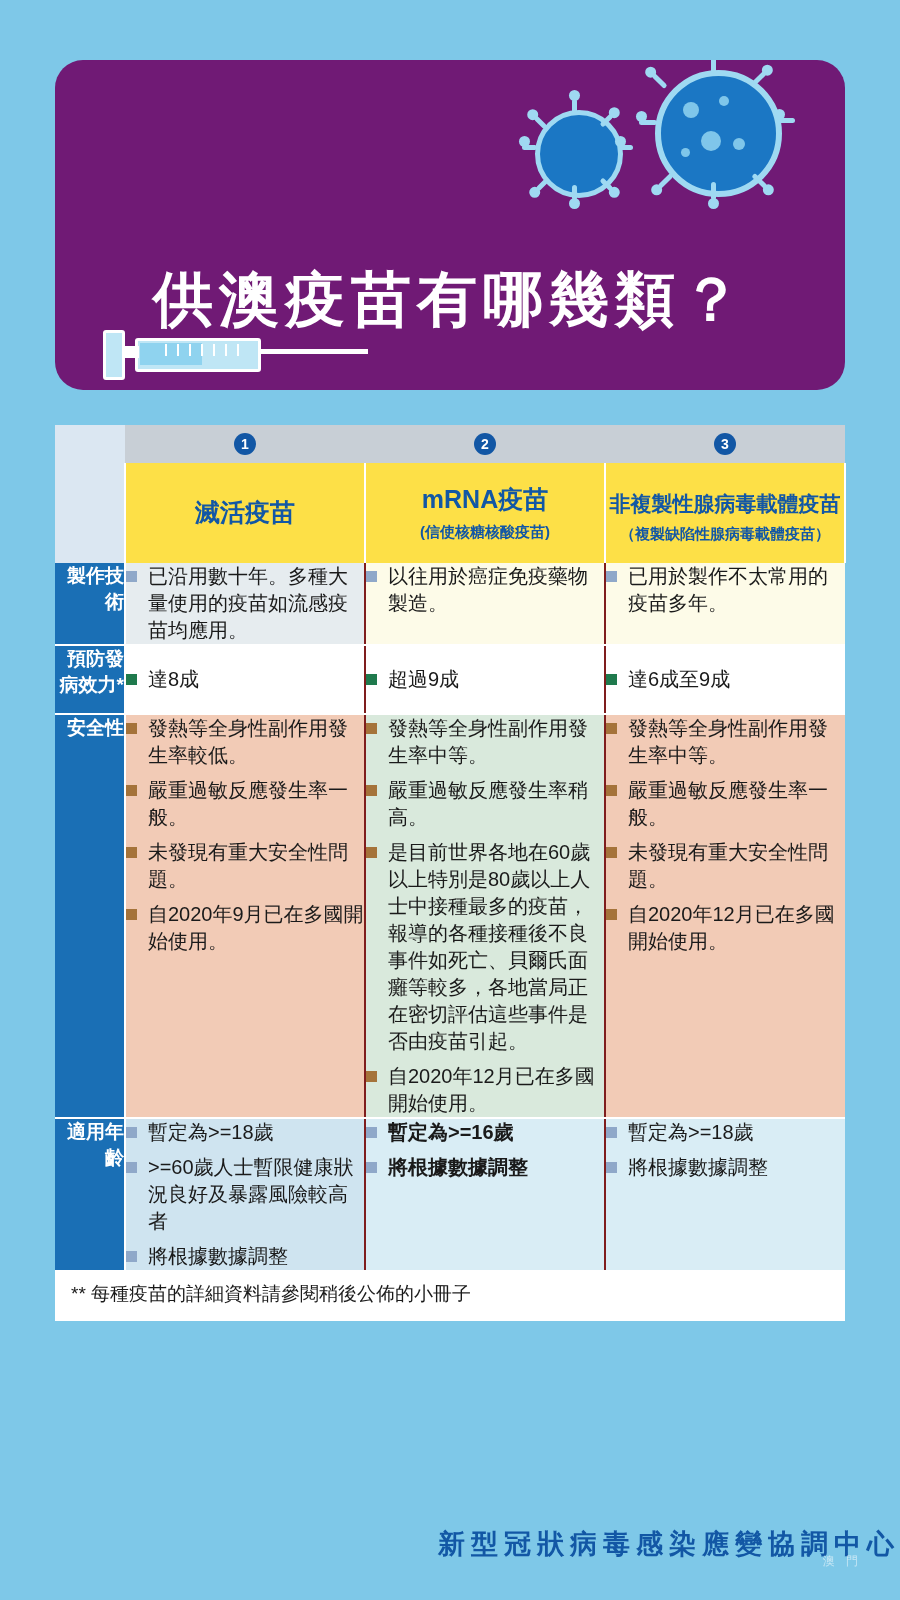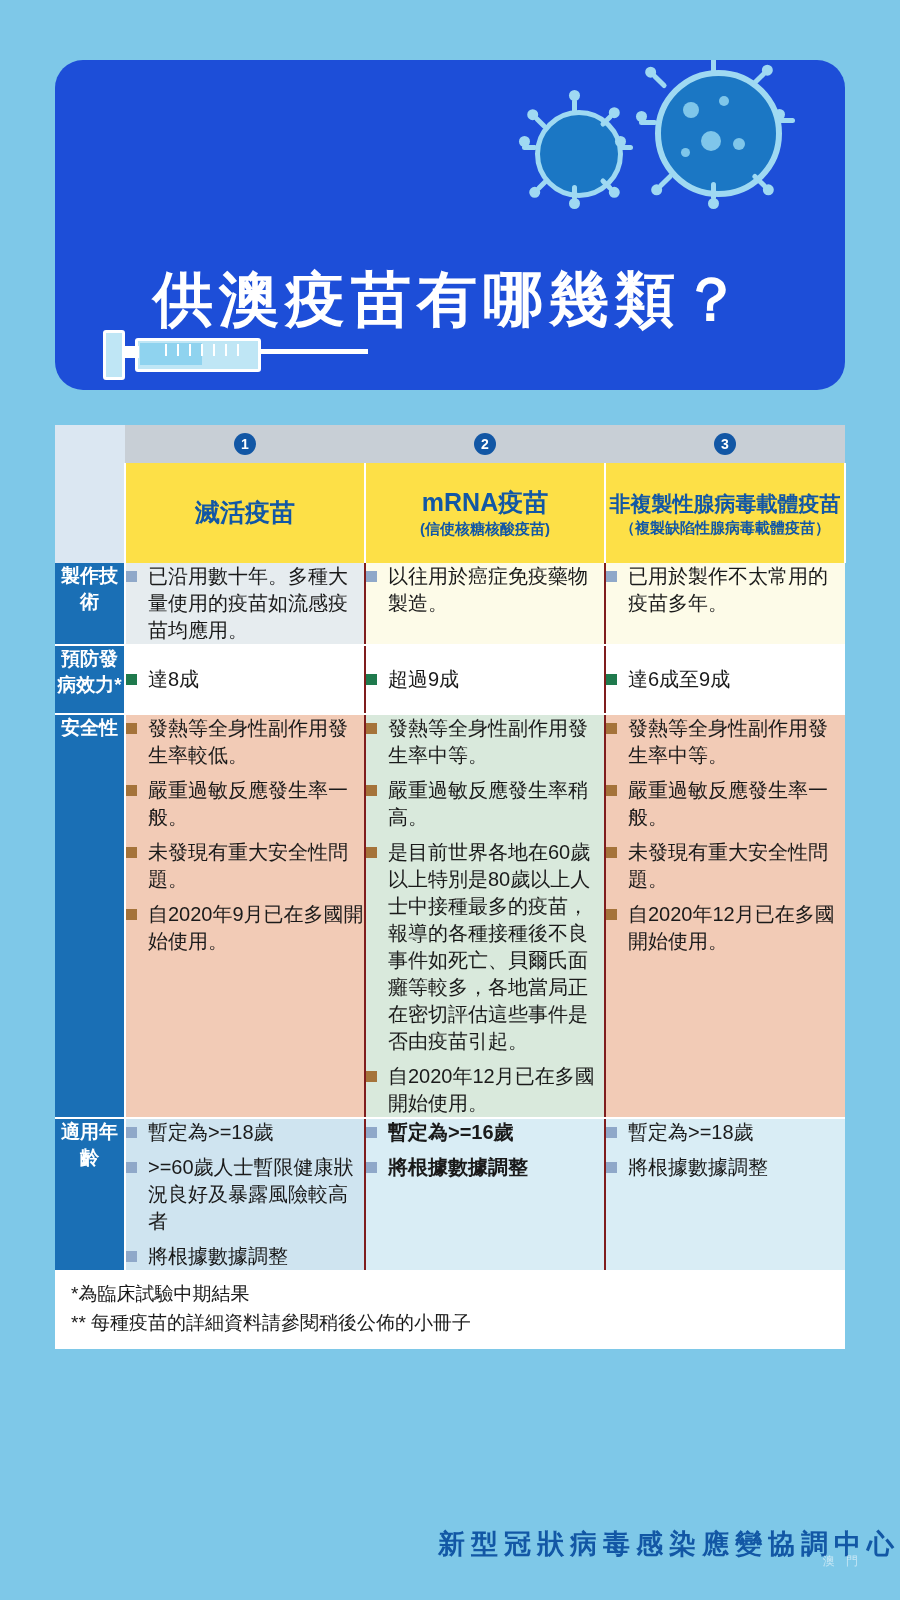--- a/index.html
+++ b/index.html
@@ -15,21 +15,21 @@
     position: relative;
   }
 
   
   .header {
     position: absolute;
     left: 55px;
     top: 60px;
     width: 790px;
     height: 330px;
-    background: #1d4ed8;
+    background: #701a75;
     border-radius: 28px;
     overflow: hidden;
   }
   .header-title {
     position: absolute;
     left: 0;
     right: 0;
     top: 200px;
     text-align: center;
     color: #ffffff;
@@ -197,29 +197,29 @@
     color: #1257a5;
     font-weight: bold;
     font-size: 25px;
     line-height: 1.25;
   }
   .vsub {
     color: #1257a5;
     font-weight: bold;
     font-size: 15px;
     line-height: 1.25;
-    margin-top: 2px;
+    margin-top: 8px;
   }
 
   .rowlabel {
     background: #1a6fb5;
     color: #ffffff;
     font-size: 19px;
     font-weight: bold;
-    text-align: center;
+    text-align: right;
     vertical-align: middle;
     line-height: 1.35;
     border-bottom: 2px solid #ffffff;
     border-right: 2px solid #ffffff;
   }
 
   .cell {
     font-size: 20px;
     line-height: 1.35;
     color: #1a1a1a;
@@ -464,18 +464,17 @@
         <ul class="items bm-lblue">
           <li>暫定為&gt;=18歲</li>
           <li>將根據數據調整</li>
         </ul>
       </td>
     </tr>
   </tbody>
 </table>
 
 <div class="footnotes" id="footnotes" style="top: 1270px;">
-  <div>*為臨床試驗中期結果</div>
   <div>** 每種疫苗的詳細資料請參閱稍後公佈的小冊子</div>
 </div>
 
 <div class="footer-brand">新型冠狀病毒感染應變協調中心</div>
 <div class="watermark">澳 門</div>
 
 </body></html>

